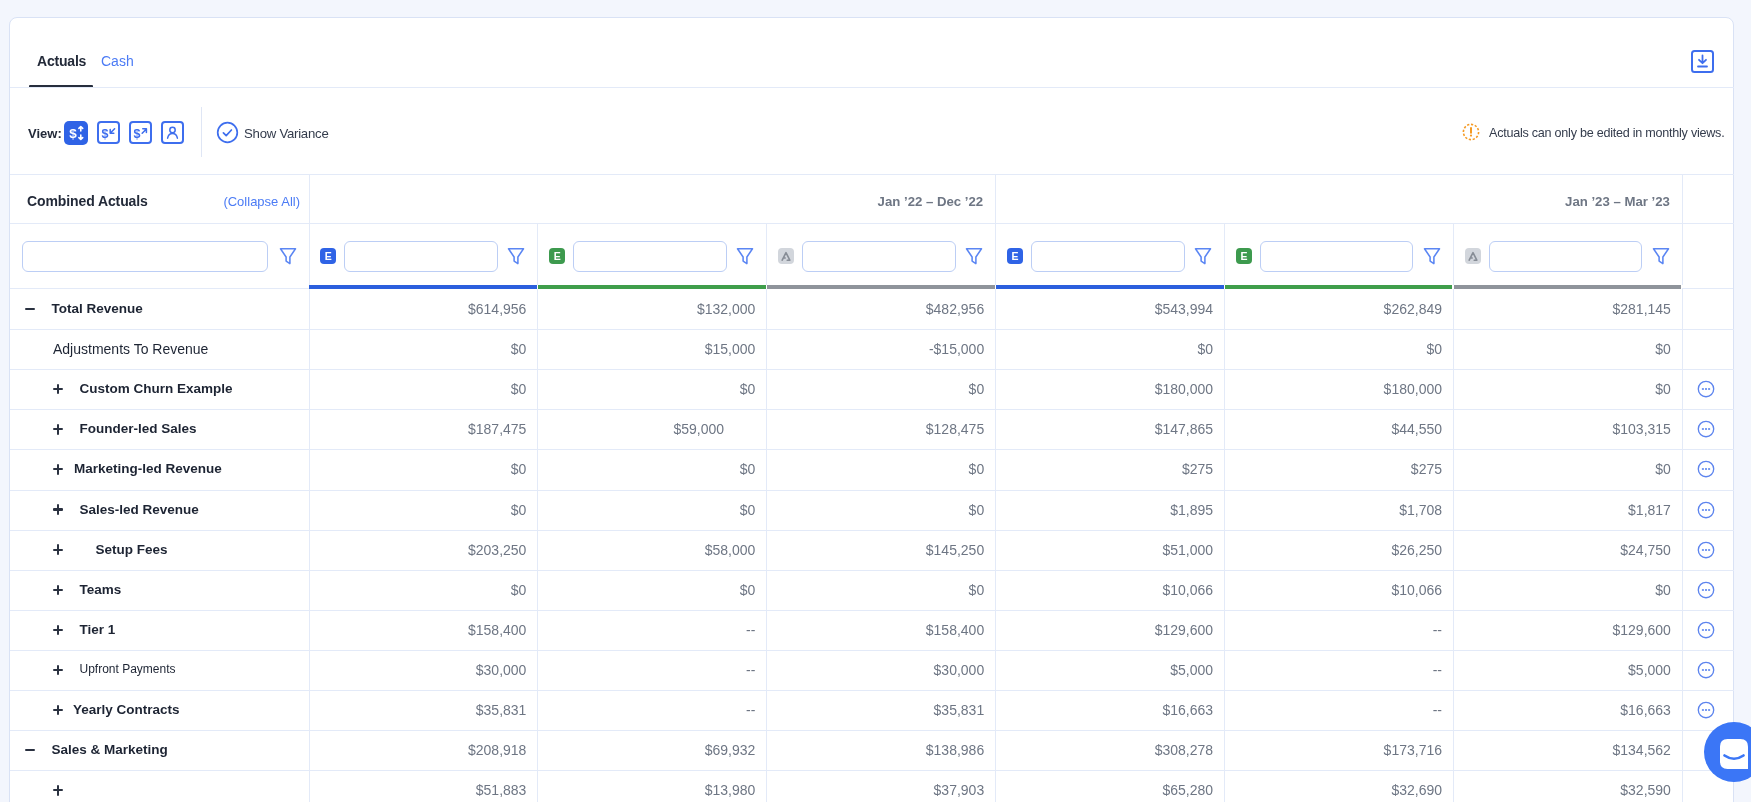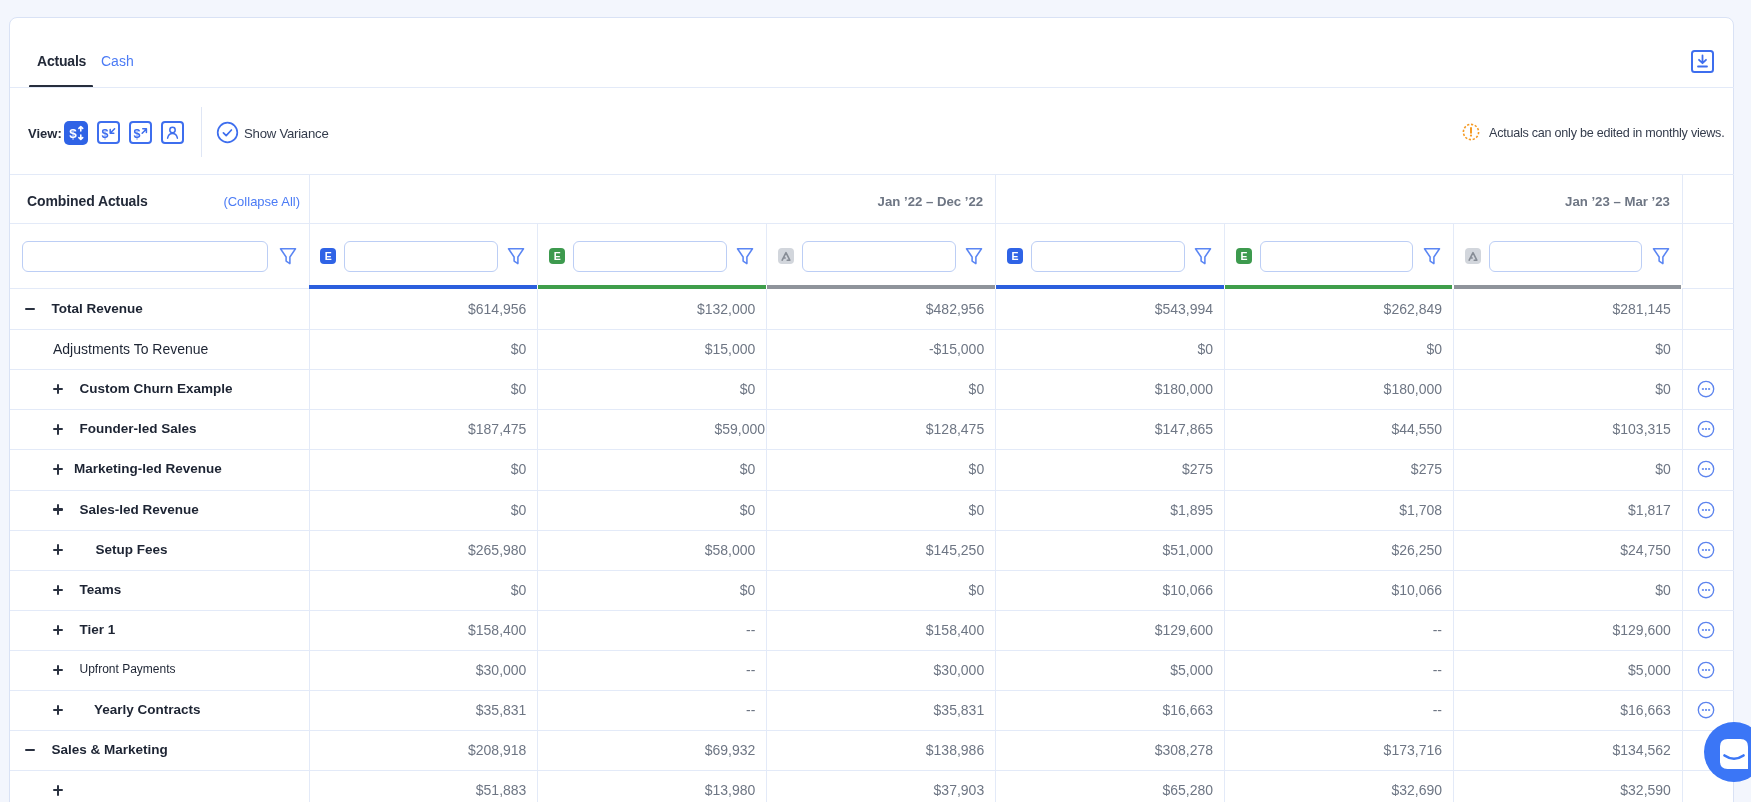--- a/index.html
+++ b/index.html
@@ -151,21 +151,21 @@
 <circle cx="9" cy="9" r="7.7" stroke="#5d84ee" stroke-width="1.35"></circle>
 <rect x="4.9" y="8" width="2" height="2" fill="#7b9df2"></rect>
     <rect x="8" y="8" width="2" height="2" fill="#7b9df2"></rect>
     <rect x="11.1" y="8" width="2" height="2" fill="#7b9df2"></rect>
 </svg>
 <div class="hline" style="left:10px;top:449.4px;width:1723.5px"></div>
 <div class="abs" style="left:52.8px;top:428.2px;width:10.4px;height:2.2px;background:#2a3140;border-radius:1px"></div>
 <div class="abs" style="left:56.9px;top:424.1px;width:2.2px;height:10.6px;background:#2a3140;border-radius:1px"></div>
 <div class="rname" style="left:79.5px;top:421.4px;font-weight:700;font-size:13.5px;">Founder-led Sales</div>
 <div class="val" style="left:377.4px;top:421.4px;width:149px">$187,475</div>
-<div class="val" style="left:616px;top:421.4px;width:149px">$59,000</div>
+<div class="val" style="left:575px;top:421.4px;width:149px">$59,000</div>
 <div class="val" style="left:835.2px;top:421.4px;width:149px">$128,475</div>
 <div class="val" style="left:1064.1px;top:421.4px;width:149px">$147,865</div>
 <div class="val" style="left:1293.0px;top:421.4px;width:149px">$44,550</div>
 <div class="val" style="left:1521.9px;top:421.4px;width:149px">$103,315</div>
 <svg class="abs" style="left:1697.3px;top:420.4px" width="18" height="18" viewBox="0 0 18 18" fill="none">
 <circle cx="9" cy="9" r="7.7" stroke="#5d84ee" stroke-width="1.35"></circle>
 <rect x="4.9" y="8" width="2" height="2" fill="#7b9df2"></rect>
     <rect x="8" y="8" width="2" height="2" fill="#7b9df2"></rect>
     <rect x="11.1" y="8" width="2" height="2" fill="#7b9df2"></rect>
 </svg>
@@ -198,21 +198,21 @@
 <svg class="abs" style="left:1697.3px;top:500.6px" width="18" height="18" viewBox="0 0 18 18" fill="none">
 <circle cx="9" cy="9" r="7.7" stroke="#5d84ee" stroke-width="1.35"></circle>
 <rect x="4.9" y="8" width="2" height="2" fill="#7b9df2"></rect>
     <rect x="8" y="8" width="2" height="2" fill="#7b9df2"></rect>
     <rect x="11.1" y="8" width="2" height="2" fill="#7b9df2"></rect>
 </svg>
 <div class="hline" style="left:10px;top:569.7px;width:1723.5px"></div>
 <div class="abs" style="left:52.8px;top:548.5px;width:10.4px;height:2.2px;background:#2a3140;border-radius:1px"></div>
 <div class="abs" style="left:56.9px;top:544.4px;width:2.2px;height:10.6px;background:#2a3140;border-radius:1px"></div>
 <div class="rname" style="left:79.5px;top:541.6px;font-weight:700;font-size:13.5px;margin-left:16px;">Setup Fees</div>
-<div class="val" style="left:377.4px;top:541.6px;width:149px">$265,980</div>
+<div class="val" style="left:377.4px;top:541.6px;width:149px">$203,250</div>
 <div class="val" style="left:606.3px;top:541.6px;width:149px">$58,000</div>
 <div class="val" style="left:835.2px;top:541.6px;width:149px">$145,250</div>
 <div class="val" style="left:1064.1px;top:541.6px;width:149px">$51,000</div>
 <div class="val" style="left:1293.0px;top:541.6px;width:149px">$26,250</div>
 <div class="val" style="left:1521.9px;top:541.6px;width:149px">$24,750</div>
 <svg class="abs" style="left:1697.3px;top:540.6px" width="18" height="18" viewBox="0 0 18 18" fill="none">
 <circle cx="9" cy="9" r="7.7" stroke="#5d84ee" stroke-width="1.35"></circle>
 <rect x="4.9" y="8" width="2" height="2" fill="#7b9df2"></rect>
     <rect x="8" y="8" width="2" height="2" fill="#7b9df2"></rect>
     <rect x="11.1" y="8" width="2" height="2" fill="#7b9df2"></rect>
@@ -261,21 +261,21 @@
 <div class="val" style="left:1521.9px;top:662.0px;width:149px">$5,000</div>
 <svg class="abs" style="left:1697.3px;top:661.0px" width="18" height="18" viewBox="0 0 18 18" fill="none">
 <circle cx="9" cy="9" r="7.7" stroke="#5d84ee" stroke-width="1.35"></circle>
 <rect x="4.9" y="8" width="2" height="2" fill="#7b9df2"></rect>
     <rect x="8" y="8" width="2" height="2" fill="#7b9df2"></rect>
     <rect x="11.1" y="8" width="2" height="2" fill="#7b9df2"></rect>
 </svg>
 <div class="hline" style="left:10px;top:730.1px;width:1723.5px"></div>
 <div class="abs" style="left:52.8px;top:708.9px;width:10.4px;height:2.2px;background:#2a3140;border-radius:1px"></div>
 <div class="abs" style="left:56.9px;top:704.8px;width:2.2px;height:10.6px;background:#2a3140;border-radius:1px"></div>
-<div class="rname" style="left:94px;top:702.0px;font-weight:700;font-size:13.5px;">Yearly Contracts</div>
+<div class="rname" style="left:73px;top:702.0px;font-weight:700;font-size:13.5px;">Yearly Contracts</div>
 <div class="val" style="left:377.4px;top:702.0px;width:149px">$35,831</div>
 <div class="val" style="left:606.3px;top:702.0px;width:149px">--</div>
 <div class="val" style="left:835.2px;top:702.0px;width:149px">$35,831</div>
 <div class="val" style="left:1064.1px;top:702.0px;width:149px">$16,663</div>
 <div class="val" style="left:1293.0px;top:702.0px;width:149px">--</div>
 <div class="val" style="left:1521.9px;top:702.0px;width:149px">$16,663</div>
 <svg class="abs" style="left:1697.3px;top:701.0px" width="18" height="18" viewBox="0 0 18 18" fill="none">
 <circle cx="9" cy="9" r="7.7" stroke="#5d84ee" stroke-width="1.35"></circle>
 <rect x="4.9" y="8" width="2" height="2" fill="#7b9df2"></rect>
     <rect x="8" y="8" width="2" height="2" fill="#7b9df2"></rect>

